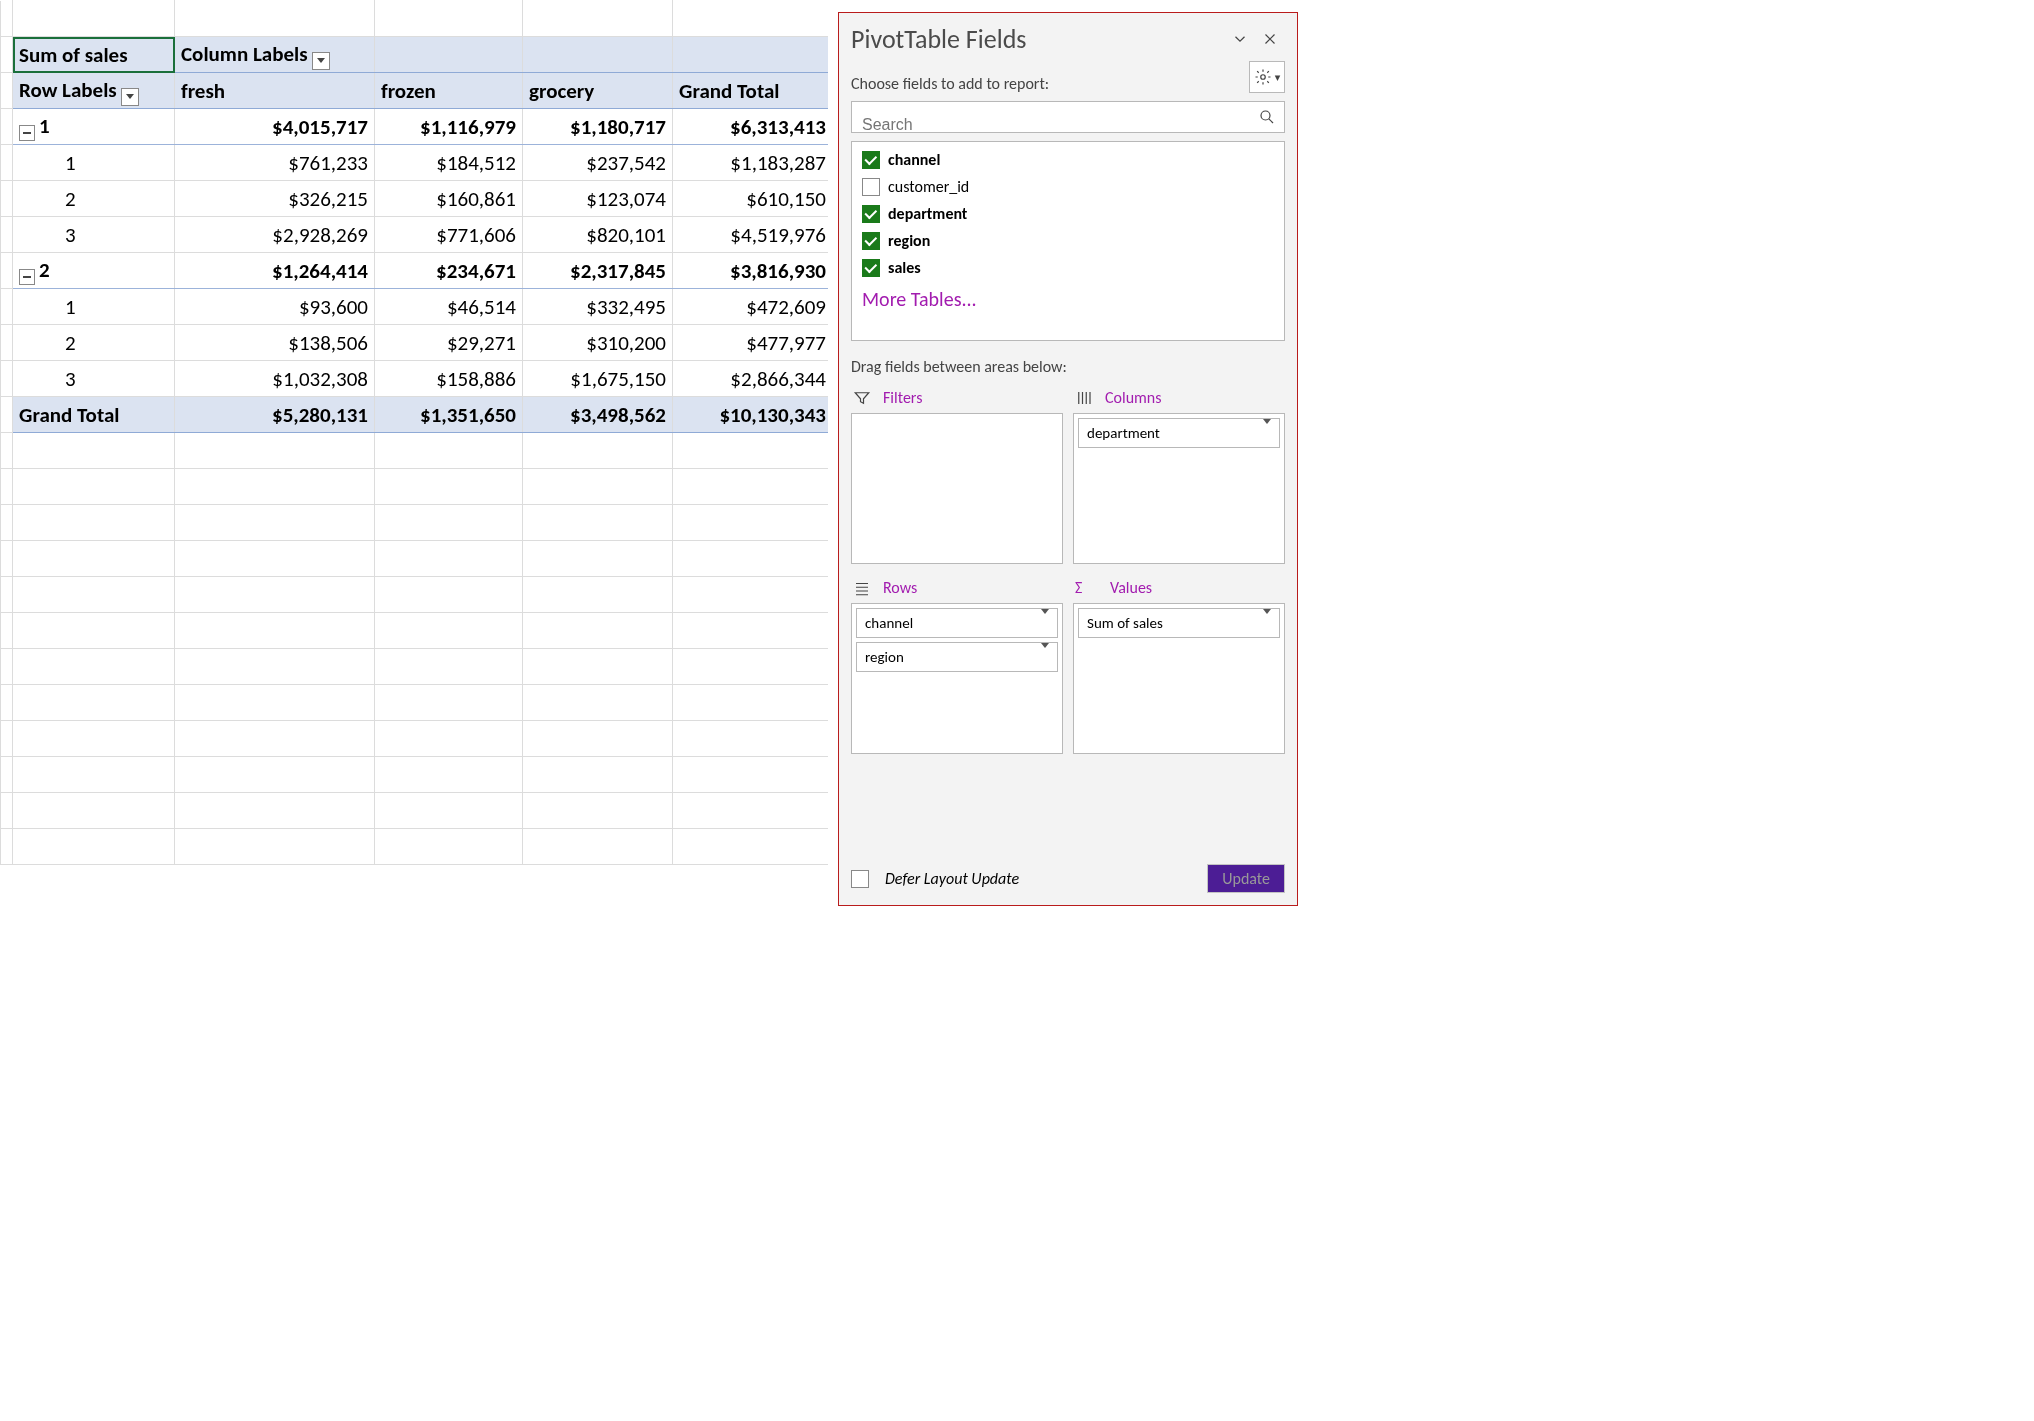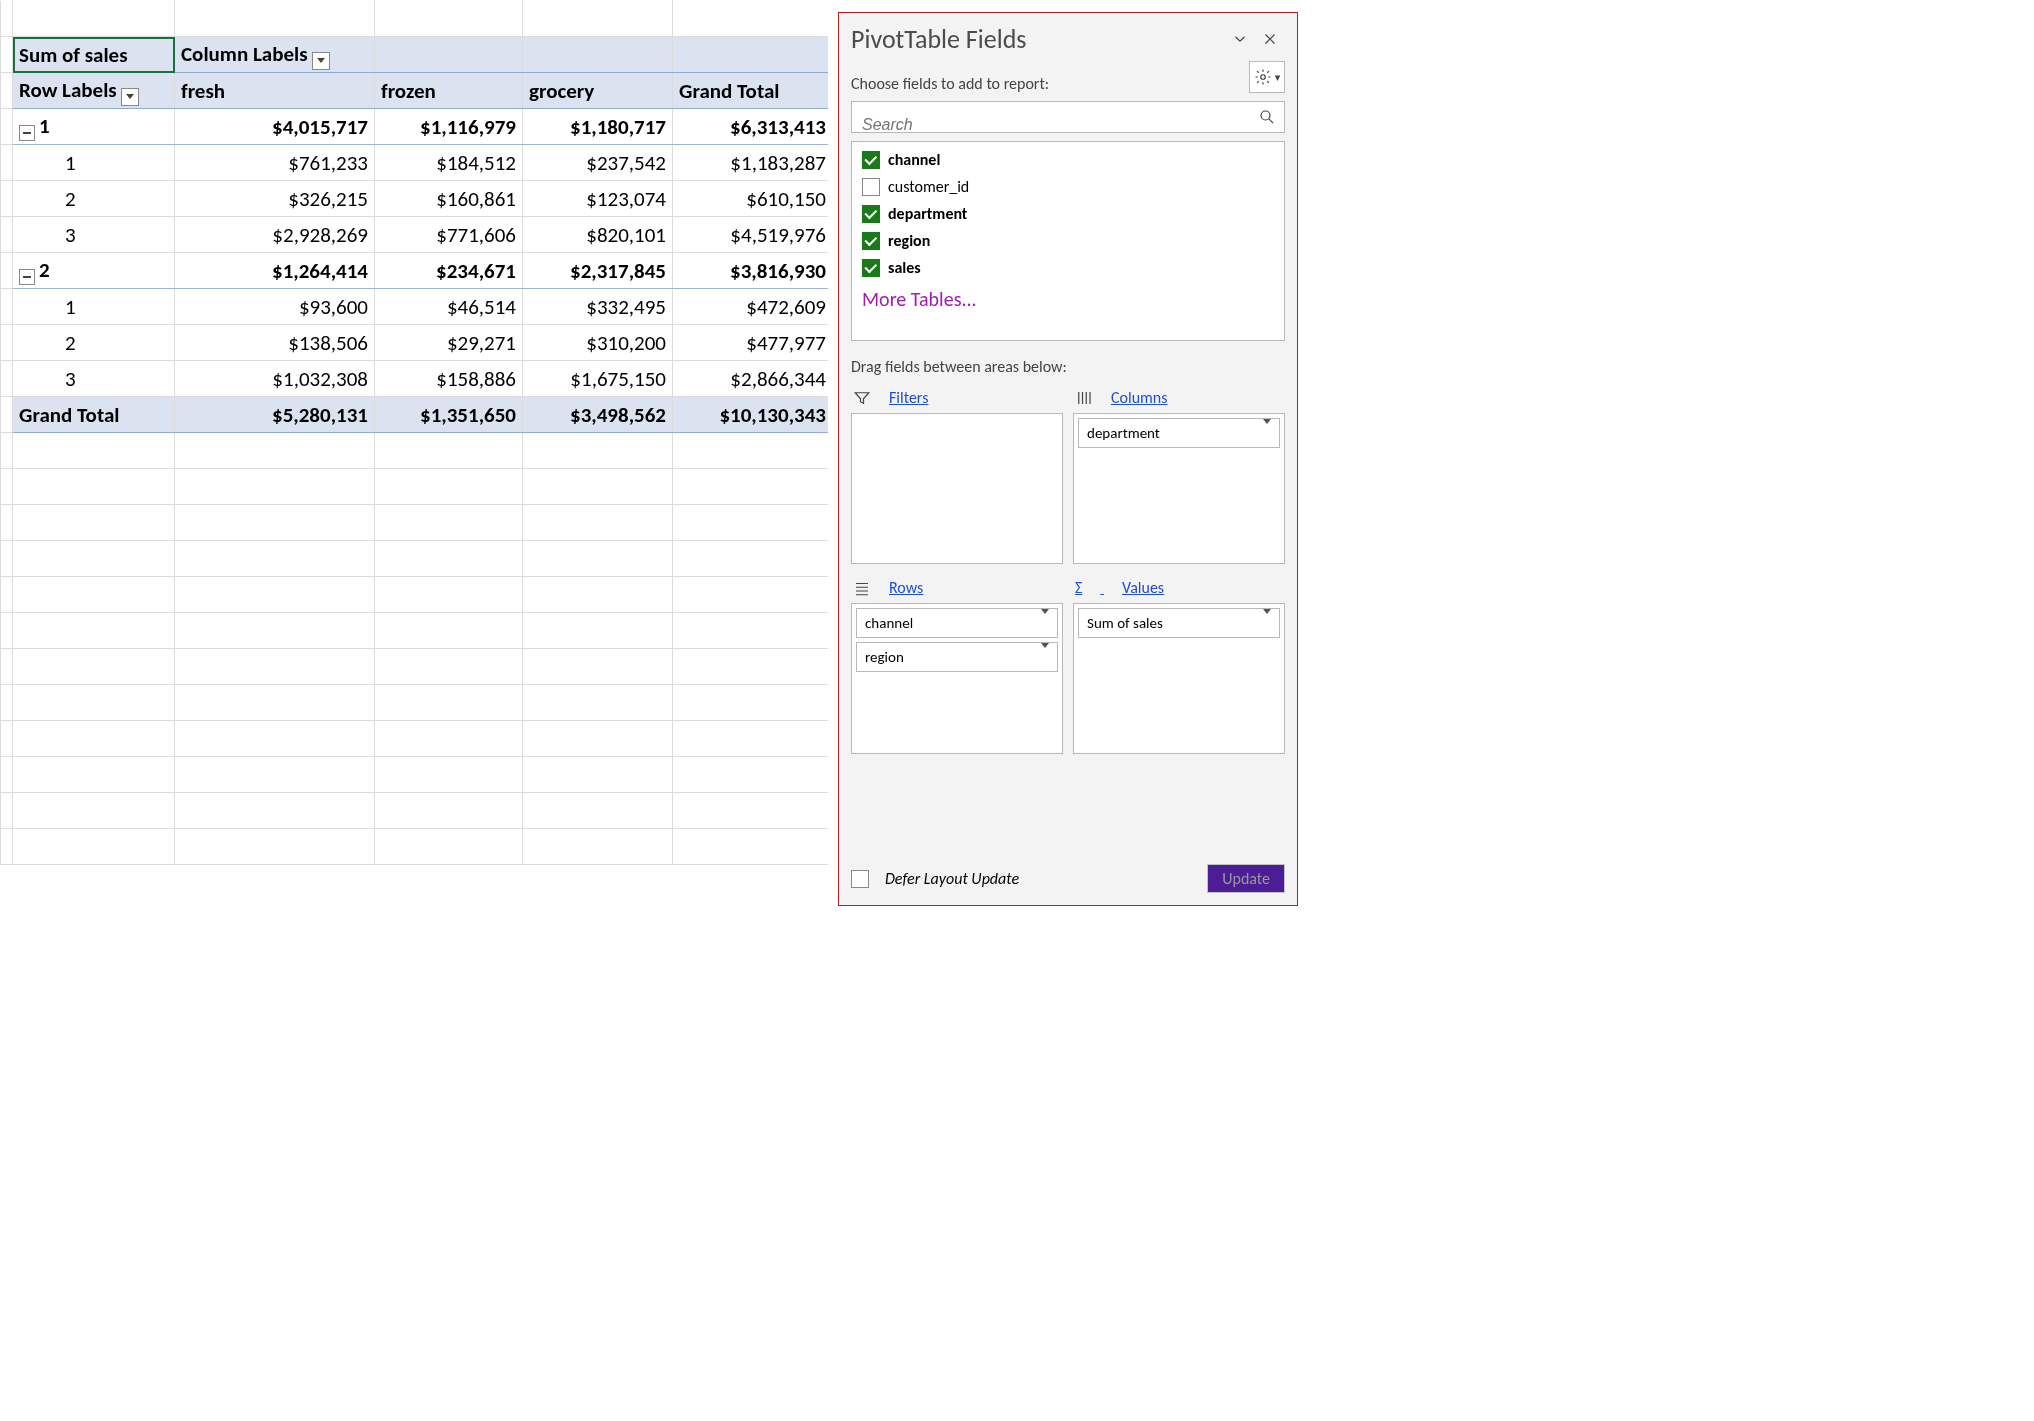--- a/index.html
+++ b/index.html
@@ -150,21 +150,21 @@
     margin-left:auto;
   }
   .search-row { padding: 0 12px 8px 12px; }
   .search-box {
     display:flex; align-items:center;
     border:1px solid #b8b8b8; background:#fff;
     height: 32px; padding: 0 8px;
   }
   .search-box input {
     border:none; outline:none; flex:1; font-size:16px; background:transparent;
-    color:#777; font-style: italic; margin-top: 16px;
+    color:#777;  margin-top: 16px;
   }
   .fields-box {
     margin: 0 12px 10px 12px;
     border:1px solid #b8b8b8;
     background:#fff;
     min-height: 200px;
     padding: 4px 0;
   }
   .field-item {
     display:flex; align-items:center;
@@ -195,22 +195,22 @@
     grid-template-columns:1fr 1fr;
     grid-template-rows: 180px 180px;
     gap: 10px 10px;
     padding: 0 12px 0 12px;
     flex:1;
   }
   .area {
     display:flex; flex-direction:column;
   }
   .area-header {
-    display:flex; align-items:center; gap:18px;
-    color:#1d4ed8; font-size:16px; padding:4px 2px 6px 2px;text-decoration:underline;
+    display:flex; align-items:center; gap:12px;
+    color:#a21caf; font-size:16px; padding:4px 2px 6px 2px;
   }
   .area-body {
     background:#fff; border:1px solid #b8b8b8; flex:1;
     padding:4px;
   }
   .area-field {
     border:1px solid #b8b8b8;
     background:#fff;
     height:30px;
     display:flex; align-items:center; justify-content:space-between;

